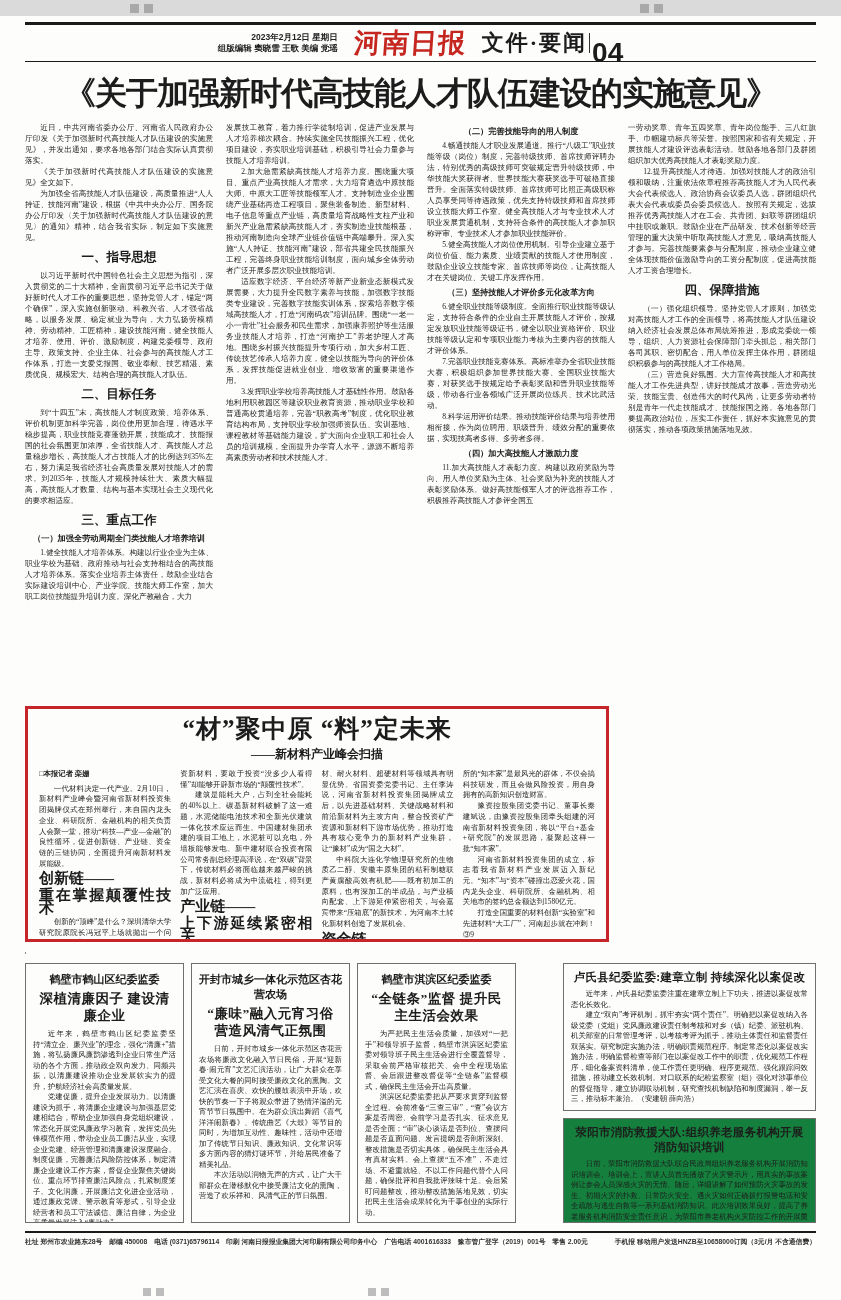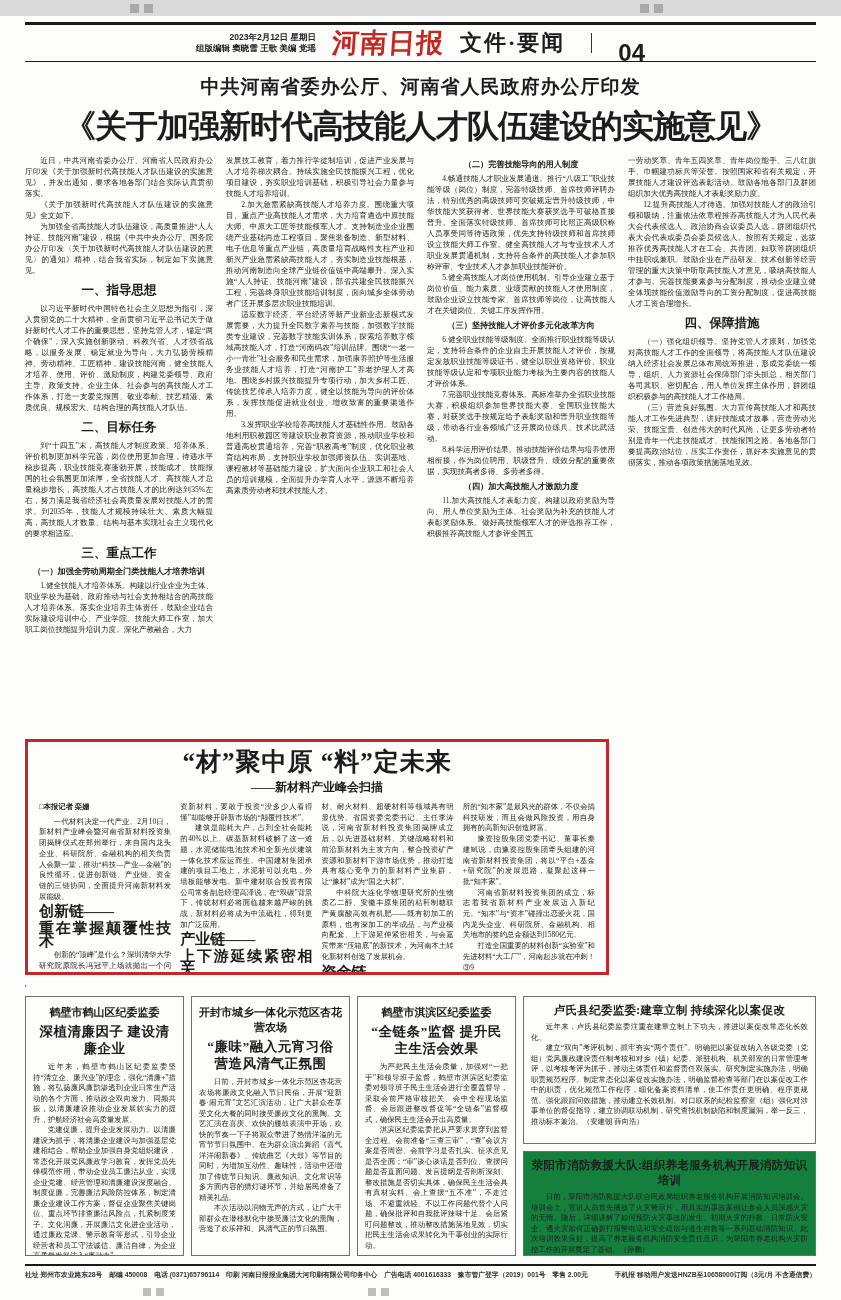--- a/index.html
+++ b/index.html
@@ -11,23 +11,23 @@
   .band-top{position:absolute;top:0;left:0;width:841px;height:16px;background:#dadada;}
   .sq{position:absolute;width:9px;height:9px;background:#a9a9a9;}
   .sq.b{background:#bdbdbd;width:8px;height:8px;}
   .page{position:absolute;top:16px;left:25px;width:791px;}
 
   
   .masthead{border-top:3px solid #1a1a1a;border-bottom:1.5px solid #1a1a1a;
     height:36px;display:flex;align-items:center;justify-content:center;gap:16px;margin-top:6px;}
   .m-date{font-family:"Liberation Sans","DejaVu Sans",sans-serif;text-align:right;font-size:8.5px;line-height:11px;font-weight:bold;color:#222;}
   .m-logo{color:#c5261f;font-weight:900;font-size:27px;letter-spacing:1px;transform:skewX(-4deg);line-height:1;}
-  .m-sec{font-weight:900;font-size:22px;letter-spacing:2px;display:flex;align-items:center;gap:26px;}
+  .m-sec{font-weight:900;font-size:22px;letter-spacing:2px;display:flex;align-items:center;gap:2px;}
   .m-bar{display:inline-block;width:1px;height:20px;background:#333;}
-  .m-page{font-family:"Liberation Sans","DejaVu Sans",sans-serif;font-weight:bold;font-size:24px;letter-spacing:0;margin-top:19px;}
+  .m-page{font-family:"Liberation Sans","DejaVu Sans",sans-serif;font-weight:bold;font-size:28px;letter-spacing:0;margin-top:19px;}
 
   
   .headline{ text-align:center;padding:12px 0 6px;}
   .kicker{font-size:19px;font-weight:bold;letter-spacing:1px;margin-bottom:7px;}
   .h-title{font-size:32px;font-weight:900;letter-spacing:-1px;line-height:38px;}
 
   
   .doc{display:flex;gap:13px;height:574px;overflow:hidden;margin-top:4px;}
   .doc .col{flex:1;overflow:hidden;font-size:7.6px;line-height:11px;text-align:justify;}
 
@@ -51,21 +51,21 @@
   .forest-title{font-size:17.5px;font-weight:900;line-height:23px;letter-spacing:0.5px;margin-bottom:8px;}
   .forest-body{font-size:7.6px;line-height:11.3px;text-align:justify;}
 
   
   .bot{display:flex;gap:7px;height:260px;margin-top:9px;}
   .bbox{border:1px solid #6f6f6f;box-sizing:border-box;padding:6px 7px;overflow:hidden;}
   .b-small{width:159px;}
   .b-kicker{text-align:center;font-size:11px;font-weight:bold;margin:2px 0 4px;}
   .b-title{text-align:center;font-size:13.5px;font-weight:900;line-height:16.5px;margin-bottom:5px;letter-spacing:0.5px;}
   .b-body{font-size:7.4px;line-height:10.5px;text-align:justify;}
-  .b-right{flex:1;display:flex;flex-direction:column;gap:7px;}
+  .b-right{flex:1;display:flex;flex-direction:column;gap:7px;margin-left:40px;}
   .b-wide-title{font-size:11.5px;font-weight:900;text-align:center;margin-bottom:4px;letter-spacing:0.3px;}
   .a4{height:148px;}
   .a5{flex:1;background:#15803d;}
 
   
   .footer{border-top:2.5px solid #1a1a1a;margin-top:8px;padding-top:4px;
     display:flex;justify-content:space-between;gap:10px;
     font-size:6.8px;line-height:9px;color:#333;font-family:"Liberation Sans","DejaVu Sans",sans-serif;font-weight:bold;}
 </style>
 </head>
@@ -86,21 +86,20 @@
     </div>
     <div class="m-logo">河南日报</div>
     <div class="m-sec">
       <span>文件·要闻</span>
       <span class="m-bar"></span>
       <span class="m-page">04</span>
     </div>
   </div>
 
   <div class="headline">
-    <div class="kicker">中共河南省委办公厅、河南省人民政府办公厅印发</div>
     <div class="h-title">《关于加强新时代高技能人才队伍建设的实施意见》</div>
   </div>
 
   <div class="doc">
     <div class="col">
         <div class="blk blk-p">近日，中共河南省委办公厅、河南省人民政府办公厅印发《关于加强新时代高技能人才队伍建设的实施意见》，并发出通知，要求各地各部门结合实际认真贯彻落实。</div>
         <div class="blk blk-p">《关于加强新时代高技能人才队伍建设的实施意见》全文如下。</div>
         <div class="blk blk-p">为加强全省高技能人才队伍建设，高质量推进“人人持证、技能河南”建设，根据《中共中央办公厅、国务院办公厅印发〈关于加强新时代高技能人才队伍建设的意见〉的通知》精神，结合我省实际，制定如下实施意见。</div>
         <div class="blk blk-h1">一、指导思想</div>
         <div class="blk blk-p">以习近平新时代中国特色社会主义思想为指引，深入贯彻党的二十大精神，全面贯彻习近平总书记关于做好新时代人才工作的重要思想，坚持党管人才，锚定“两个确保”，深入实施创新驱动、科教兴省、人才强省战略，以服务发展、稳定就业为导向，大力弘扬劳模精神、劳动精神、工匠精神，建设技能河南，健全技能人才培养、使用、评价、激励制度，构建党委领导、政府主导、政策支持、企业主体、社会参与的高技能人才工作体系，打造一支爱党报国、敬业奉献、技艺精湛、素质优良、规模宏大、结构合理的高技能人才队伍。</div>

